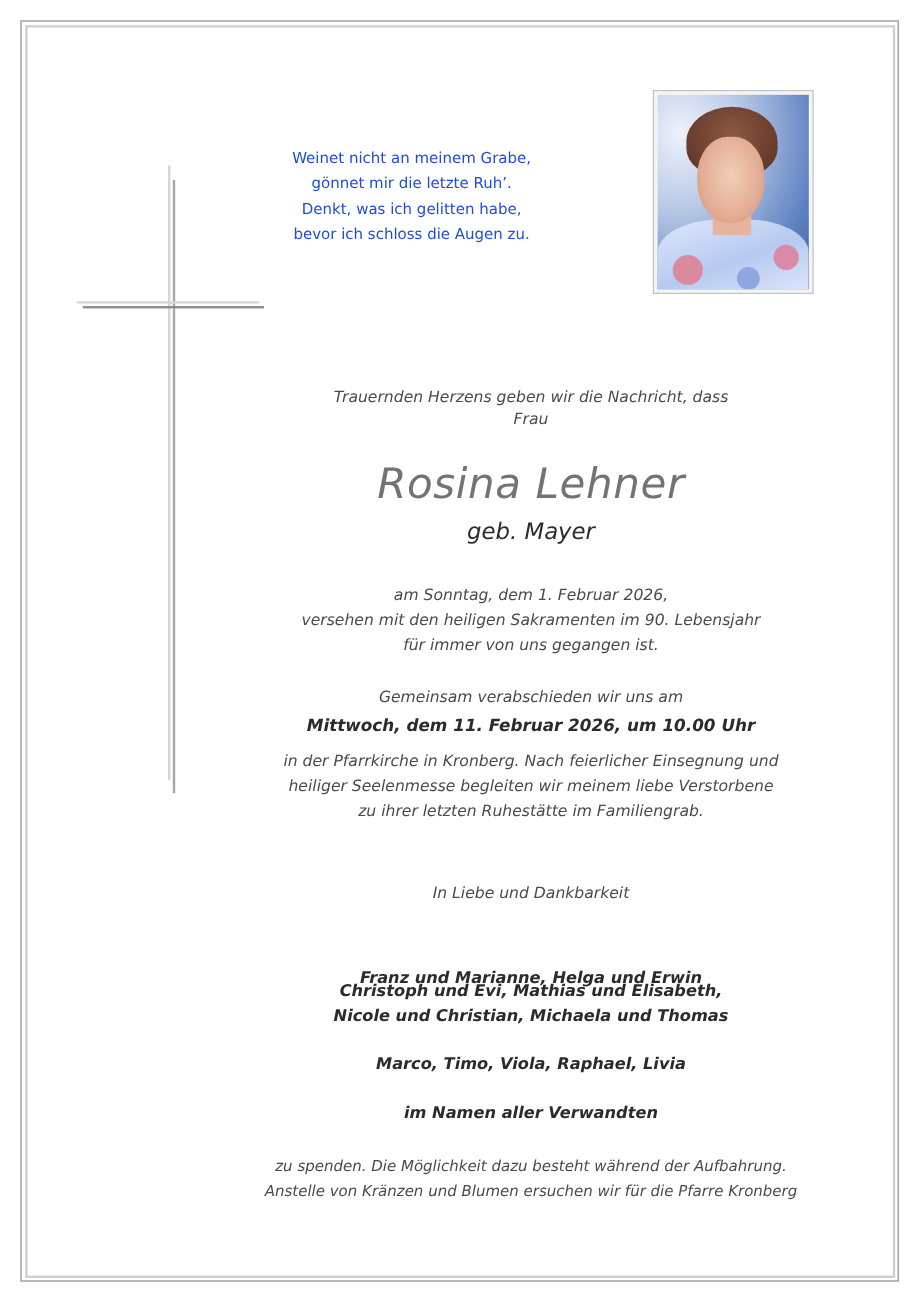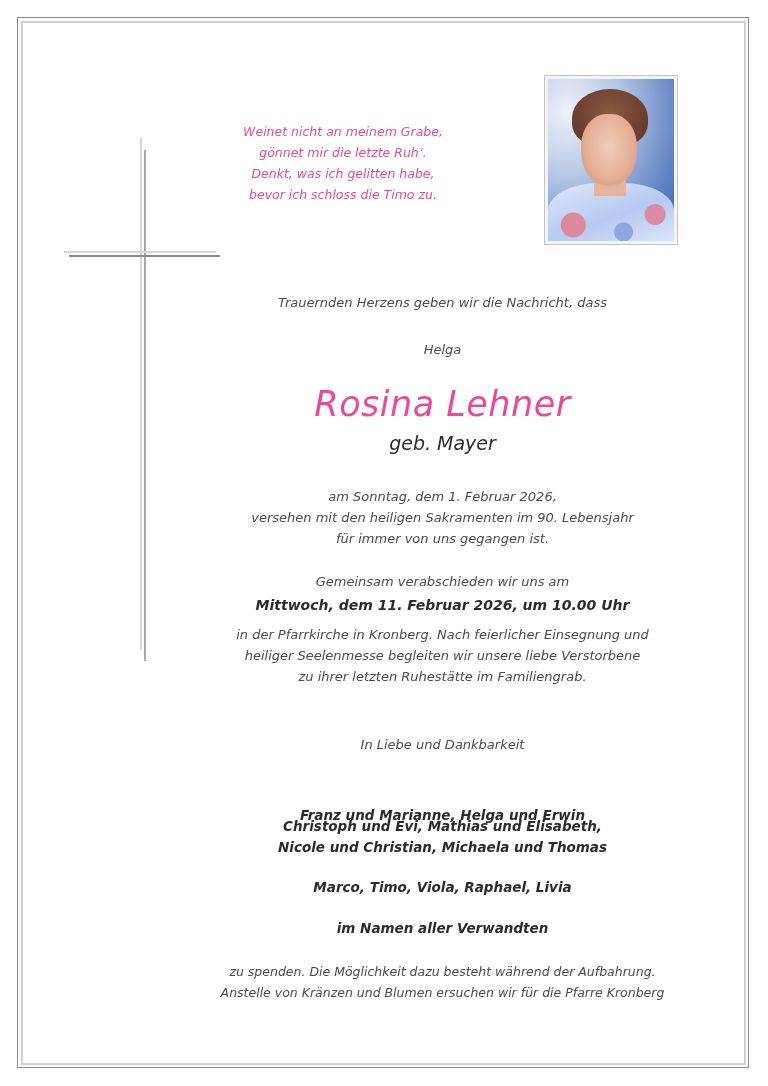--- a/index.html
+++ b/index.html
@@ -8,43 +8,43 @@
   .frame-outer { position: absolute; left: 17px; top: 17px; width: 732px; height: 1051px;
                  border: 1.5px solid #8c8c8c; box-sizing: border-box; }
   .frame-inner { position: absolute; left: 21px; top: 21px; width: 725px; height: 1044px;
                  border: 2px solid #d0d0d0; box-sizing: border-box; }
   .cross-v1 { position: absolute; left: 140px; top: 138px; width: 2px; height: 512px; background: #d6d6d6; }
   .cross-v2 { position: absolute; left: 144px; top: 150px; width: 2px; height: 511px; background: #a8a8a8; }
   .cross-h1 { position: absolute; left: 64px; top: 251px; width: 152px; height: 2px; background: #d6d6d6; }
   .cross-h2 { position: absolute; left: 69px; top: 255px; width: 151px; height: 2px; background: #8c8c8c; }
 
   .poem { position: absolute; left: 228px; top: 121px; width: 230px; text-align: center;
-          font-style: italic; font-size: 12.5px; line-height: 21px; color: #ec4899; }
+          font-size: 12.5px; line-height: 21px; color: #1d4ed8; }
   .poem div { white-space: nowrap; }
 
   .photo { position: absolute; left: 544px; top: 75px; width: 134px; height: 170px;
            border: 1.5px solid #c4c4c4; box-sizing: border-box; background: #f4f4f4; padding: 3px; }
   .photo-inner { width: 100%; height: 100%; position: relative; overflow: hidden;
                  background: radial-gradient(ellipse at 15% 20%, #eef2fa 0%, #b7c8e6 35%, #5f82c2 75%, #3f5fa6 100%); }
   .photo .hair { position: absolute; left: 24px; top: 10px; width: 76px; height: 58px; border-radius: 50% 50% 40% 40%;
                  background: radial-gradient(ellipse at 50% 40%, #8a5a40 0%, #6e4030 60%, #5a3426 100%); }
   .photo .face { position: absolute; left: 33px; top: 35px; width: 56px; height: 72px; border-radius: 45% 45% 48% 48%;
                  background: radial-gradient(ellipse at 50% 45%, #f2cdb8 0%, #e4ad95 60%, #cf8e77 100%); }
   .photo .neck { position: absolute; left: 46px; top: 95px; width: 32px; height: 22px; background: #e6b39c; }
   .photo .blouse { position: absolute; left: 0; top: 104px; width: 100%; height: 70px; border-radius: 40% 40% 0 0;
                    background:
                      radial-gradient(circle at 20% 60%, #d98a9c 0 12px, transparent 13px),
                      radial-gradient(circle at 85% 45%, #d98aa6 0 10px, transparent 11px),
                      radial-gradient(circle at 60% 70%, #8fa7e0 0 9px, transparent 10px),
                      linear-gradient(160deg, #dfe8fb 0%, #b6c9f0 50%, #e4ecfb 100%); }
 
   .center-block { position: absolute; left: 160px; width: 565px; text-align: center; }
-  .intro { top: 295px; font-style: italic; font-size: 13px; color: #4a4a4a; }
+  .intro { top: 324px; font-style: italic; font-size: 13px; color: #4a4a4a; }
   .frau { top: 342px; font-style: italic; font-size: 13px; color: #4a4a4a; }
-  .name { top: 384px; font-style: italic; font-size: 35px; color: #ec4899; letter-spacing: 0.5px; }
+  .name { top: 384px; font-style: italic; font-size: 35px; color: #737373; letter-spacing: 0.5px; }
   .maiden { top: 432px; font-style: italic; font-size: 19px; color: #2b2b2b; }
   .para { font-style: italic; font-size: 13px; line-height: 21px; color: #4a4a4a; }
   .p1 { top: 486px; }
   .gemeinsam { top: 571px; }
   .date-bold { top: 597px; font-style: italic; font-weight: bold; font-size: 14px; color: #2b2b2b; }
   .p2 { top: 624px; }
   .liebe { top: 734px; }
   .fam { font-style: italic; font-weight: bold; font-size: 13.5px; line-height: 21px; color: #2b2b2b; }
   .fam1 { top: 777px; margin-top: 28px; }
   .fam2 { top: 816px; }
@@ -64,49 +64,49 @@
   <div class="cross-v1"></div>
   <div class="cross-v2"></div>
   <div class="cross-h1"></div>
   <div class="cross-h2"></div>
 </div>
 
 <div class="poem">
   <div>Weinet nicht an meinem Grabe,</div>
   <div>gönnet mir die letzte Ruh’.</div>
   <div>Denkt, was ich gelitten habe,</div>
-  <div>bevor ich schloss die Timo zu.</div>
+  <div>bevor ich schloss die Augen zu.</div>
 </div>
 
 <div class="photo" title="Portrait of Rosina Lehner">
   <div class="photo-inner">
     <div class="blouse"></div>
     <div class="neck"></div>
     <div class="hair"></div>
     <div class="face"></div>
   </div>
 </div>
 
 <div class="center-block intro">Trauernden Herzens geben wir die Nachricht, dass</div>
-<div class="center-block frau">Helga</div>
+<div class="center-block frau">Frau</div>
 <div class="center-block name">Rosina Lehner</div>
 <div class="center-block maiden">geb. Mayer</div>
 
 <div class="center-block para p1">
   <div>am Sonntag, dem 1. Februar 2026,</div>
   <div>versehen mit den heiligen Sakramenten im 90. Lebensjahr</div>
   <div>für immer von uns gegangen ist.</div>
 </div>
 
 <div class="center-block para gemeinsam">Gemeinsam verabschieden wir uns am</div>
 <div class="center-block date-bold">Mittwoch, dem 11. Februar 2026, um 10.00 Uhr</div>
 
 <div class="center-block para p2">
   <div>in der Pfarrkirche in Kronberg. Nach feierlicher Einsegnung und</div>
-  <div>heiliger Seelenmesse begleiten wir unsere liebe Verstorbene</div>
+  <div>heiliger Seelenmesse begleiten wir meinem liebe Verstorbene</div>
   <div>zu ihrer letzten Ruhestätte im Familiengrab.</div>
 </div>
 
 <div class="center-block para liebe">In Liebe und Dankbarkeit</div>
 
 <div class="center-block fam fam1">
   <div>Franz und Marianne, Helga und Erwin</div>
 </div>
 <div class="center-block fam fam2">
   <div>Christoph und Evi, Mathias und Elisabeth,</div>

